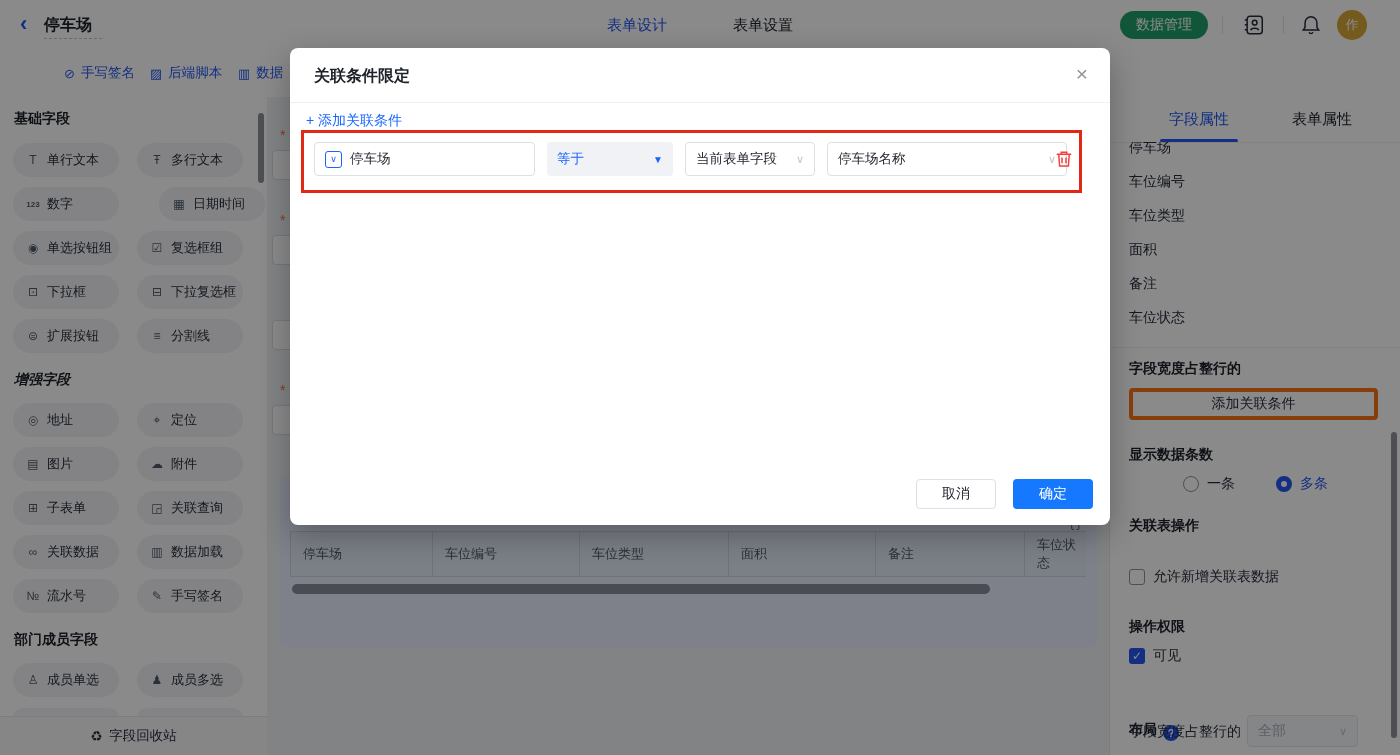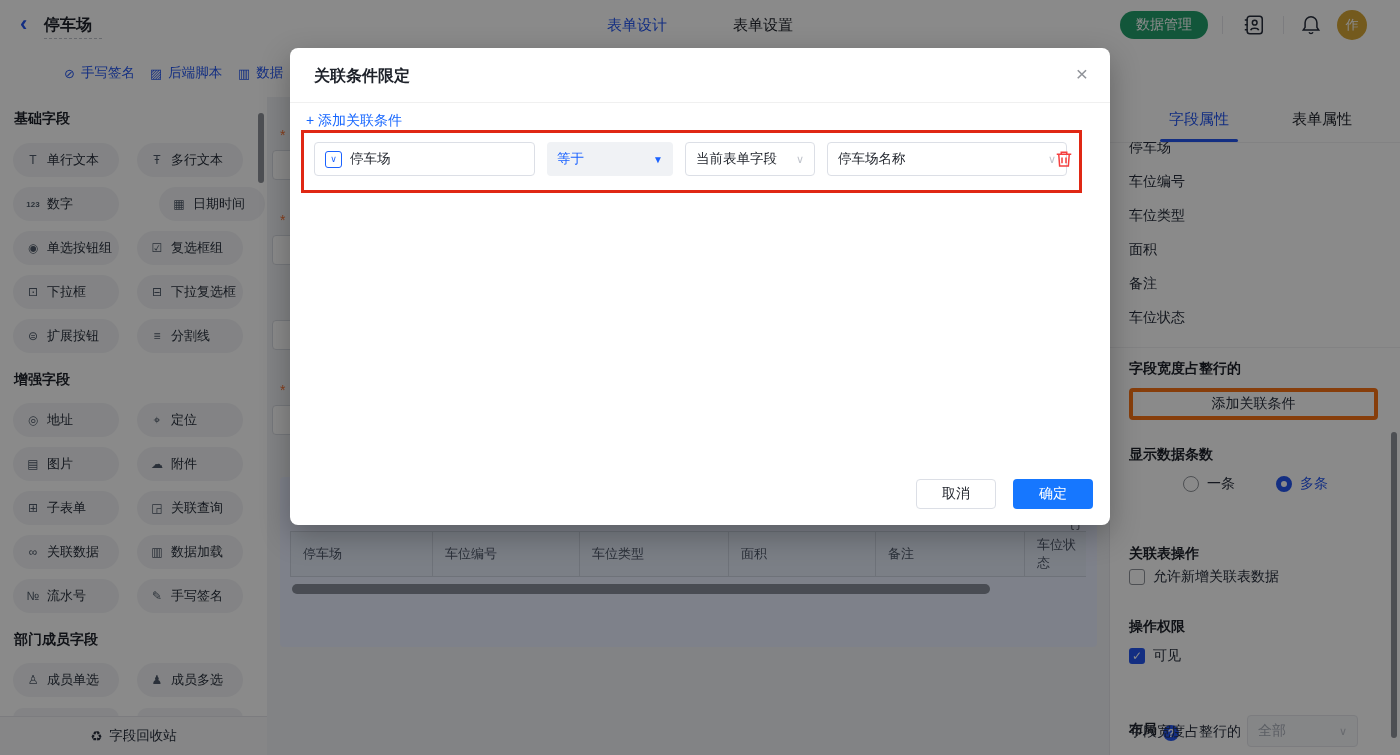--- a/index.html
+++ b/index.html
@@ -201,21 +201,21 @@
       <div class="chip">
         <span class="ci">⊜</span>
         <span>扩展按钮</span>
         </div>
       <div class="chip">
         <span class="ci">≡</span>
         <span>分割线</span>
         </div>
     </div>
 
-    <div class="sec-title" style="top:274px;">增强字段</div>
+    <div class="sec-title" style="top:274px;font-style:italic;">增强字段</div>
 
     <div class="chip-row" style="top:306px;">
       <div class="chip">
         <span class="ci">◎</span>
         <span>地址</span>
         </div>
       <div class="chip">
         <span class="ci">⌖</span>
         <span>定位</span>
         </div>
@@ -333,21 +333,21 @@
     <div class="rsec-title" style="top:349px;">显示数据条数</div>
     <div class="rrow" style="left:73px;top:378px;">
       <span class="radio"></span>
       <span>一条</span>
     </div>
     <div class="rrow" style="left:166px;top:378px;color:#2456F0;">
       <span class="radio on"></span>
       <span>多条</span>
     </div>
 
-    <div class="rsec-title" style="top:448px;text-align:center;">关联表操作</div>
+    <div class="rsec-title" style="top:420px;text-align:center;">关联表操作</div>
     <div class="rrow" style="left:19px;top:471px;justify-content:space-between;">
       <span class="cbox"></span>
       <span>允许新增关联表数据</span>
     </div>
 
     <div class="rsec-title" style="top:521px;">操作权限</div>
     <div class="rrow" style="left:19px;top:550px;">
       <span class="cbox on">✓</span>
       <span>可见</span>
     </div>

